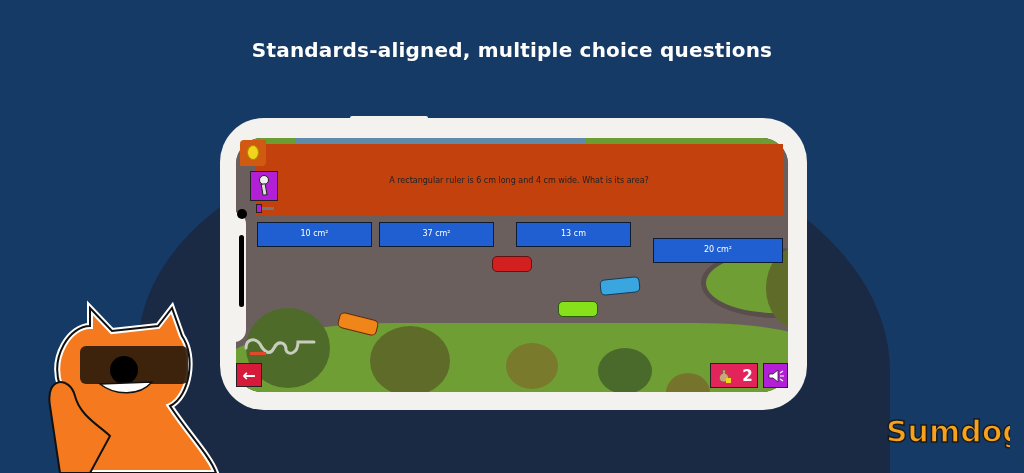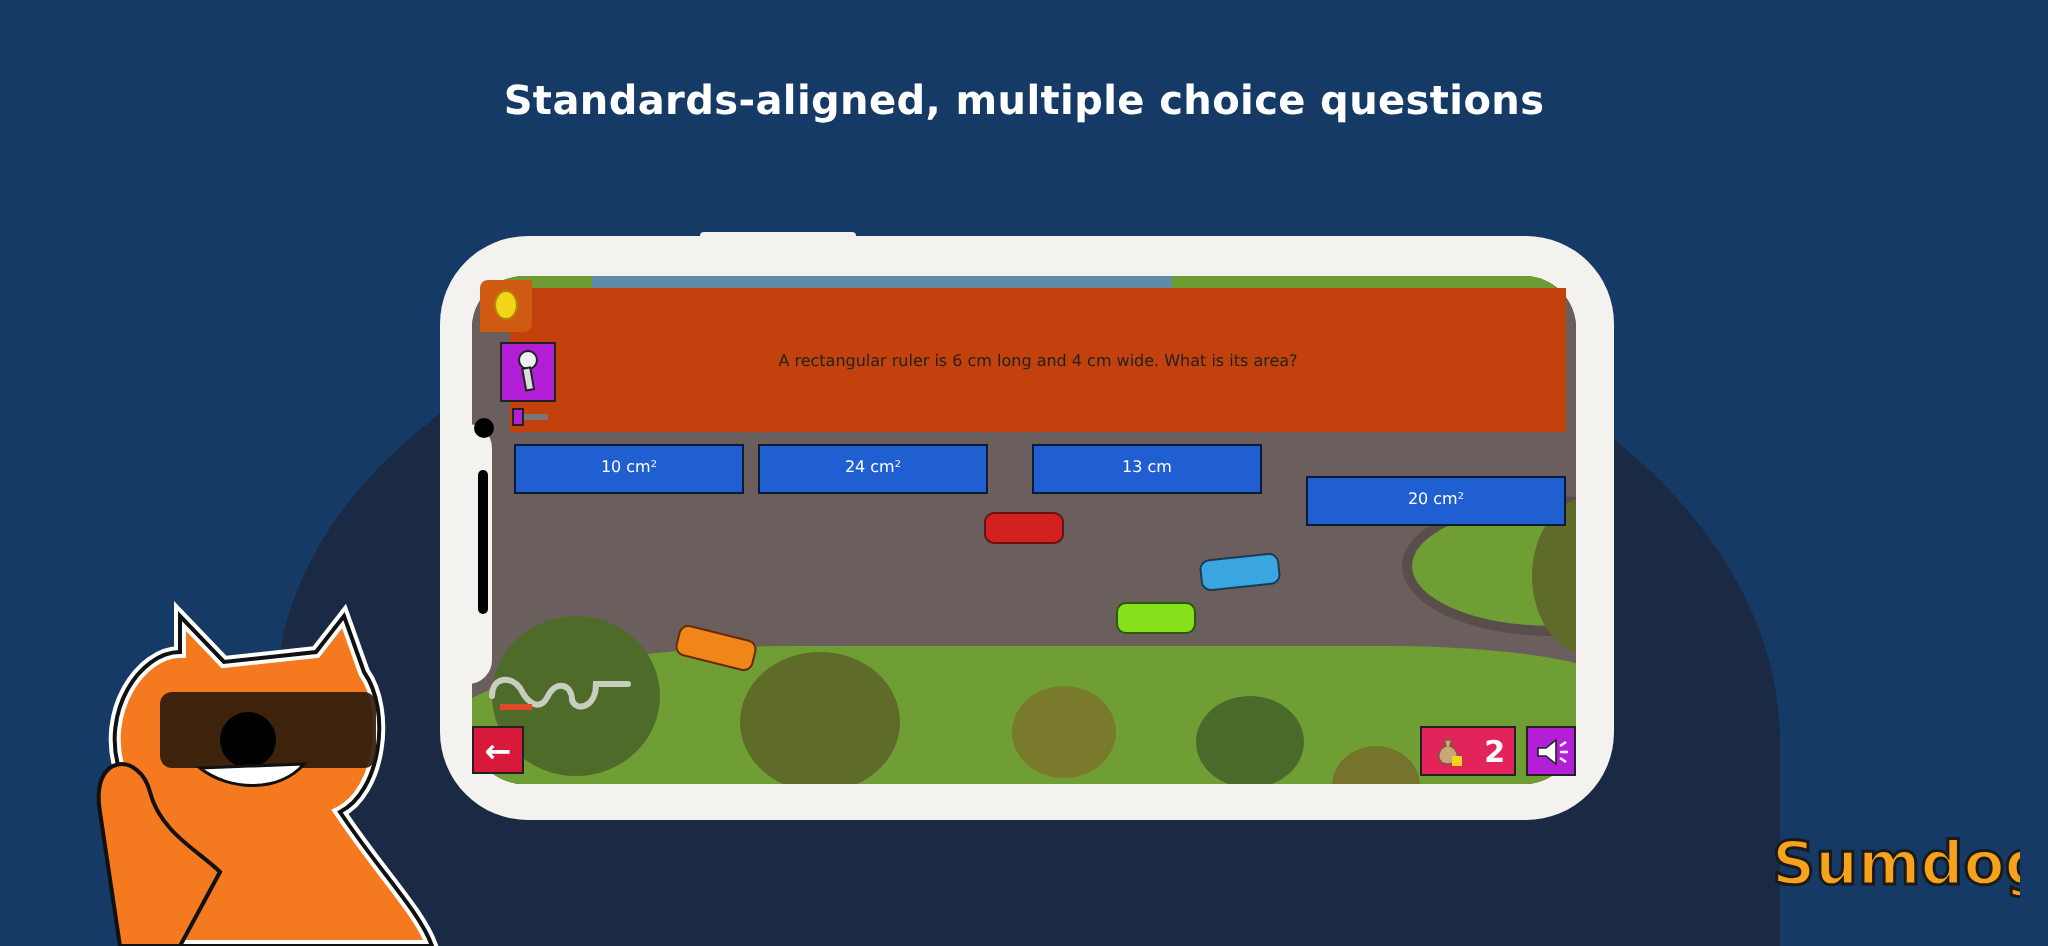--- a/index.html
+++ b/index.html
@@ -151,21 +151,21 @@
   <div class="car" style="left:322px;top:163px;width:40px;height:16px;background:#86e01a;border:1px solid #2a5a0a;"></div>
   <div class="car" style="left:102px;top:178px;width:40px;height:16px;background:#f0851a;border:1px solid #6a2a0a;transform:rotate(14deg);"></div>
 </div>
 
 <div class="question-panel">
   <div class="question-text">A rectangular ruler is 6 cm long and 4 cm wide. What is its area?</div>
 </div>
 
 <div class="answers">
   <div class="answer" style="left:0px;">10 cm²</div>
-  <div class="answer" style="left:122px;">24 cm²</div>
+  <div class="answer" style="left:122px;">37 cm²</div>
   <div class="answer" style="left:259px;">13 cm</div>
   <div class="answer" style="left:396px;width:130px;margin-top:16px;">20 cm²</div>
 </div>
 
 <div class="coin-btn">
   <div class="coin"></div>
 </div>
 
 <div class="mic-btn">
   <svg width="14" height="22" viewBox="0 0 14 22">

